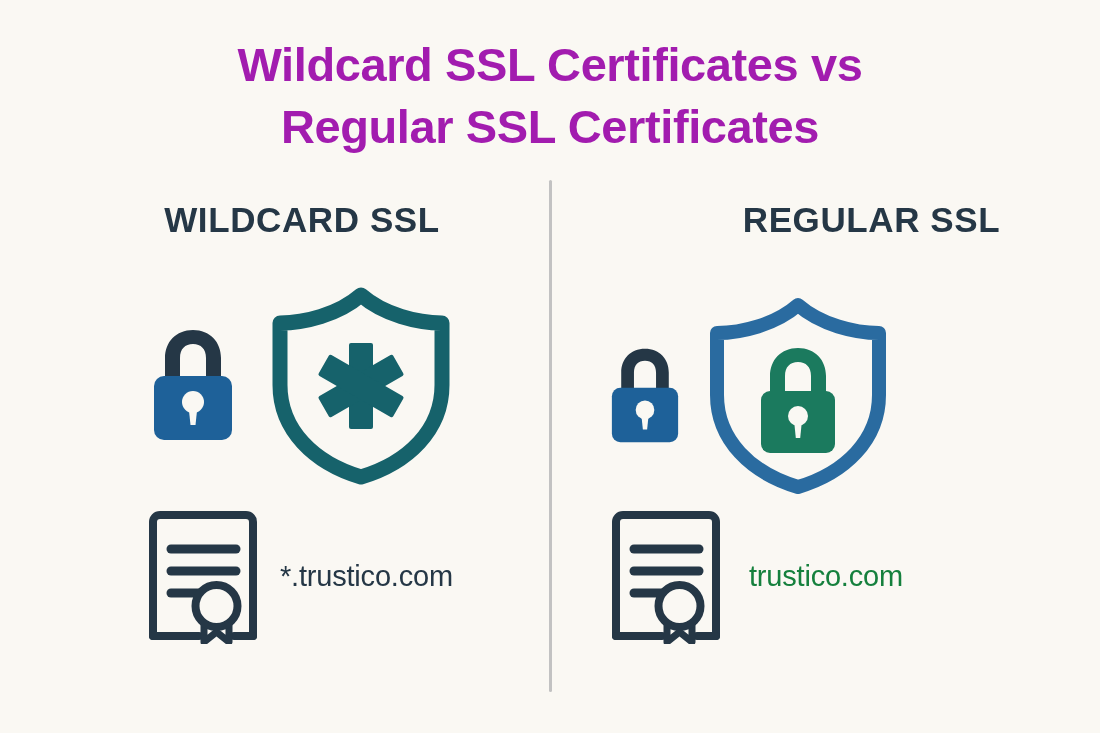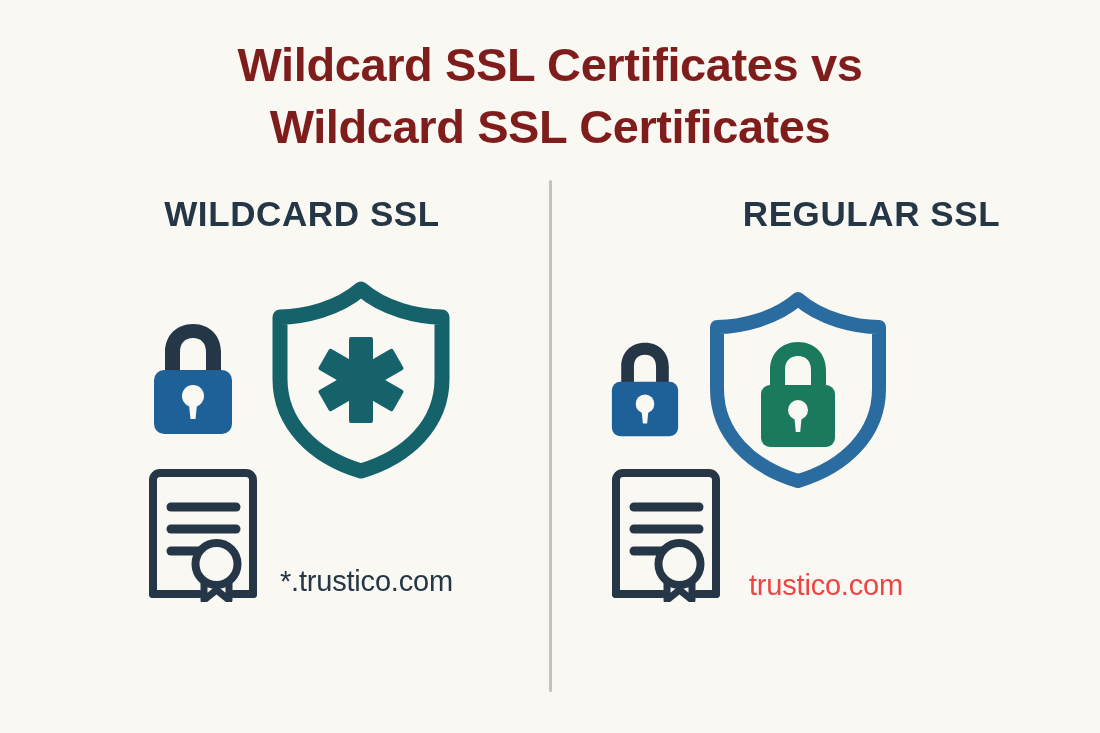--- a/index.html
+++ b/index.html
@@ -23,39 +23,39 @@
     top: 34px;
     left: 0;
     width: 1100px;
     text-align: center;
   }
   .title-line {
     font-size: 47px;
     font-weight: bold;
     letter-spacing: -0.4px;
     line-height: 62px;
-    color: #7f1d1d;
+    color: #a21caf;
     white-space: nowrap;
   }
 
   
   .divider {
     position: absolute;
     left: 549px;
     top: 180px;
     width: 3px;
     height: 512px;
     background: #c2c2c2;
     border-radius: 2px;
   }
 
   
   .panel {
     position: absolute;
-    top: 194px;
+    top: 200px;
     width: 621px;
     height: 520px;
   }
   .panel-left  { left: 0; }
   .panel-right { left: 551px; }
 
   .panel-heading {
     font-size: 35px;
     font-weight: bold;
     letter-spacing: 0.6px;
@@ -79,21 +79,22 @@
   }
   .icon-row-top-right {
     top: 95px;
     left: 54px;
     gap: 18px;
   }
 
   .cert-row {
     position: absolute;
     display: flex;
-    align-items: flex-end;
+    align-items: center;
+    margin-top: 36px;
   }
   .cert-row-left {
     top: 272px;
     left: 142px;
     gap: 16px;
   }
   .cert-row-right {
     top: 272px;
     left: 54px;
     gap: 22px;
@@ -107,33 +108,33 @@
   }
   .domain-text {
     font-size: 29px;
     line-height: 42px;
     color: #253746;
     white-space: nowrap;
     letter-spacing: -0.2px;
   }
   .domain-single {
     font-size: 29px;
-    color: #ef4444;
+    color: #15803d;
     white-space: nowrap;
     letter-spacing: -0.2px;
   }
 
   svg { display: block; }
 </style>
 </head>
 <body>
 
 <div class="title-block">
   <div class="title-line">Wildcard SSL Certificates vs</div>
-  <div class="title-line">Wildcard SSL Certificates</div>
+  <div class="title-line">Regular SSL Certificates</div>
 </div>
 
 <div class="divider"></div>
 
 <div class="panel panel-left">
 
   <div class="panel-heading">WILDCARD SSL</div>
 
   <div class="icon-row icon-row-top-left">
 

